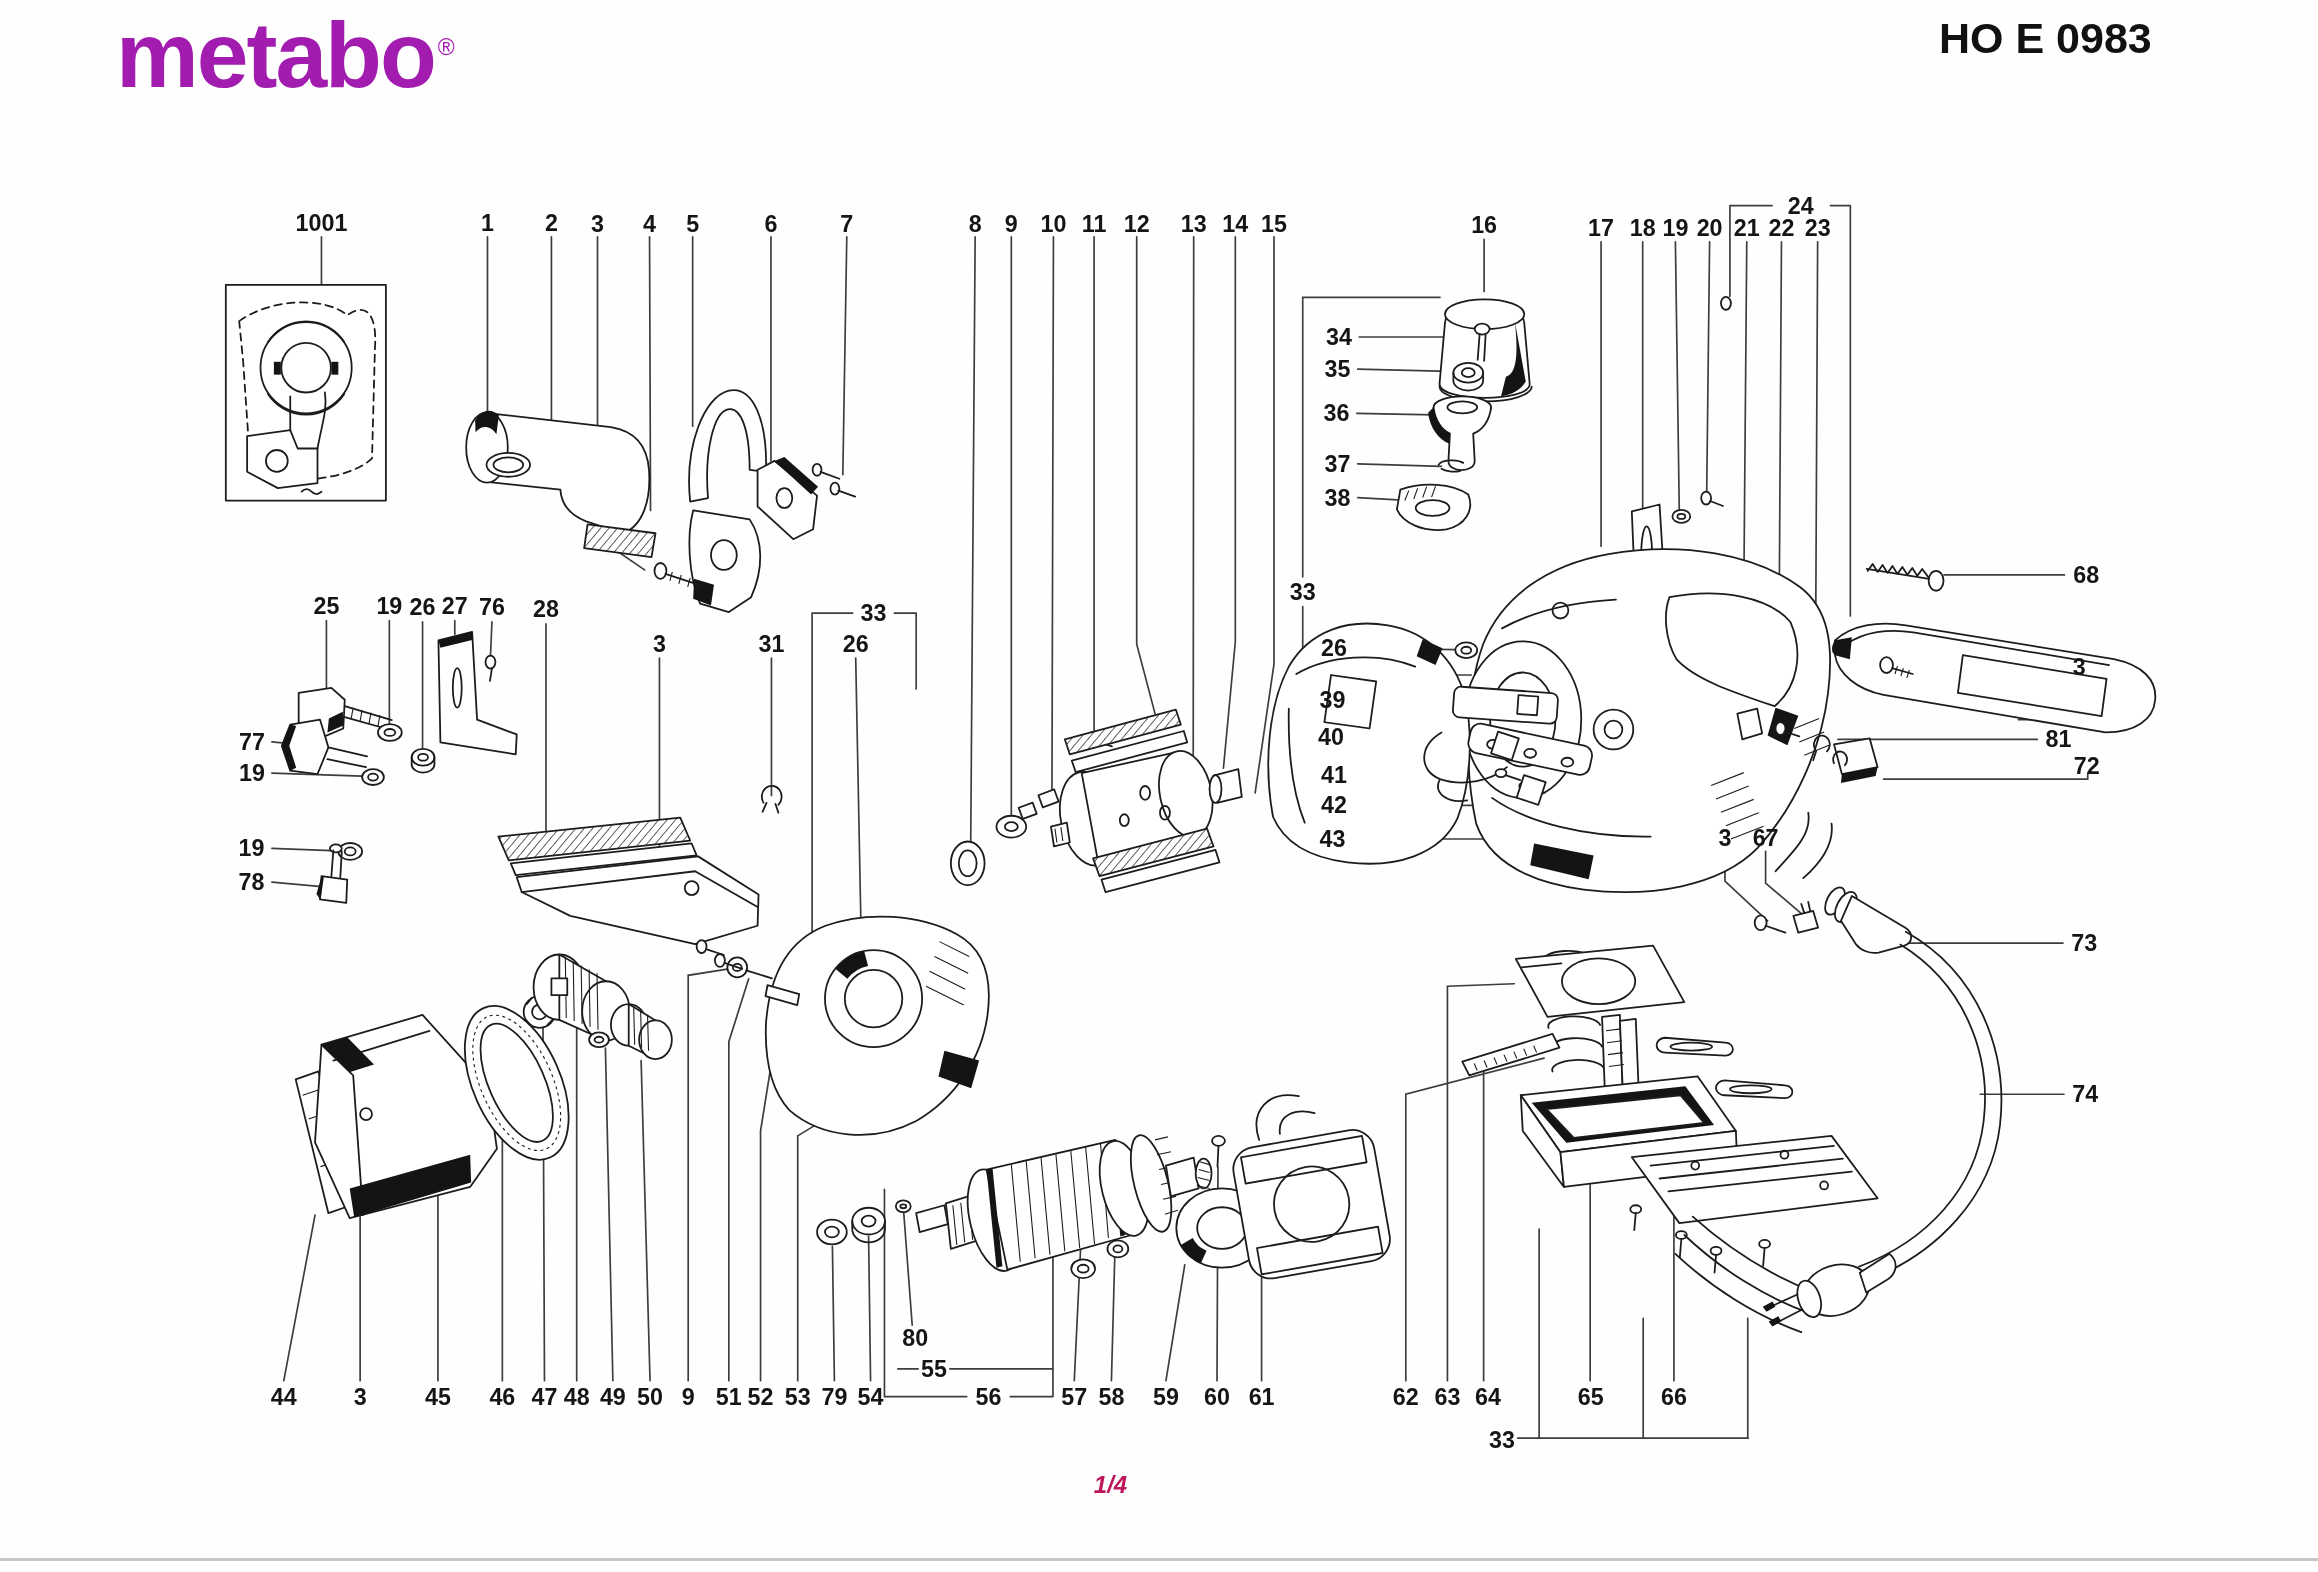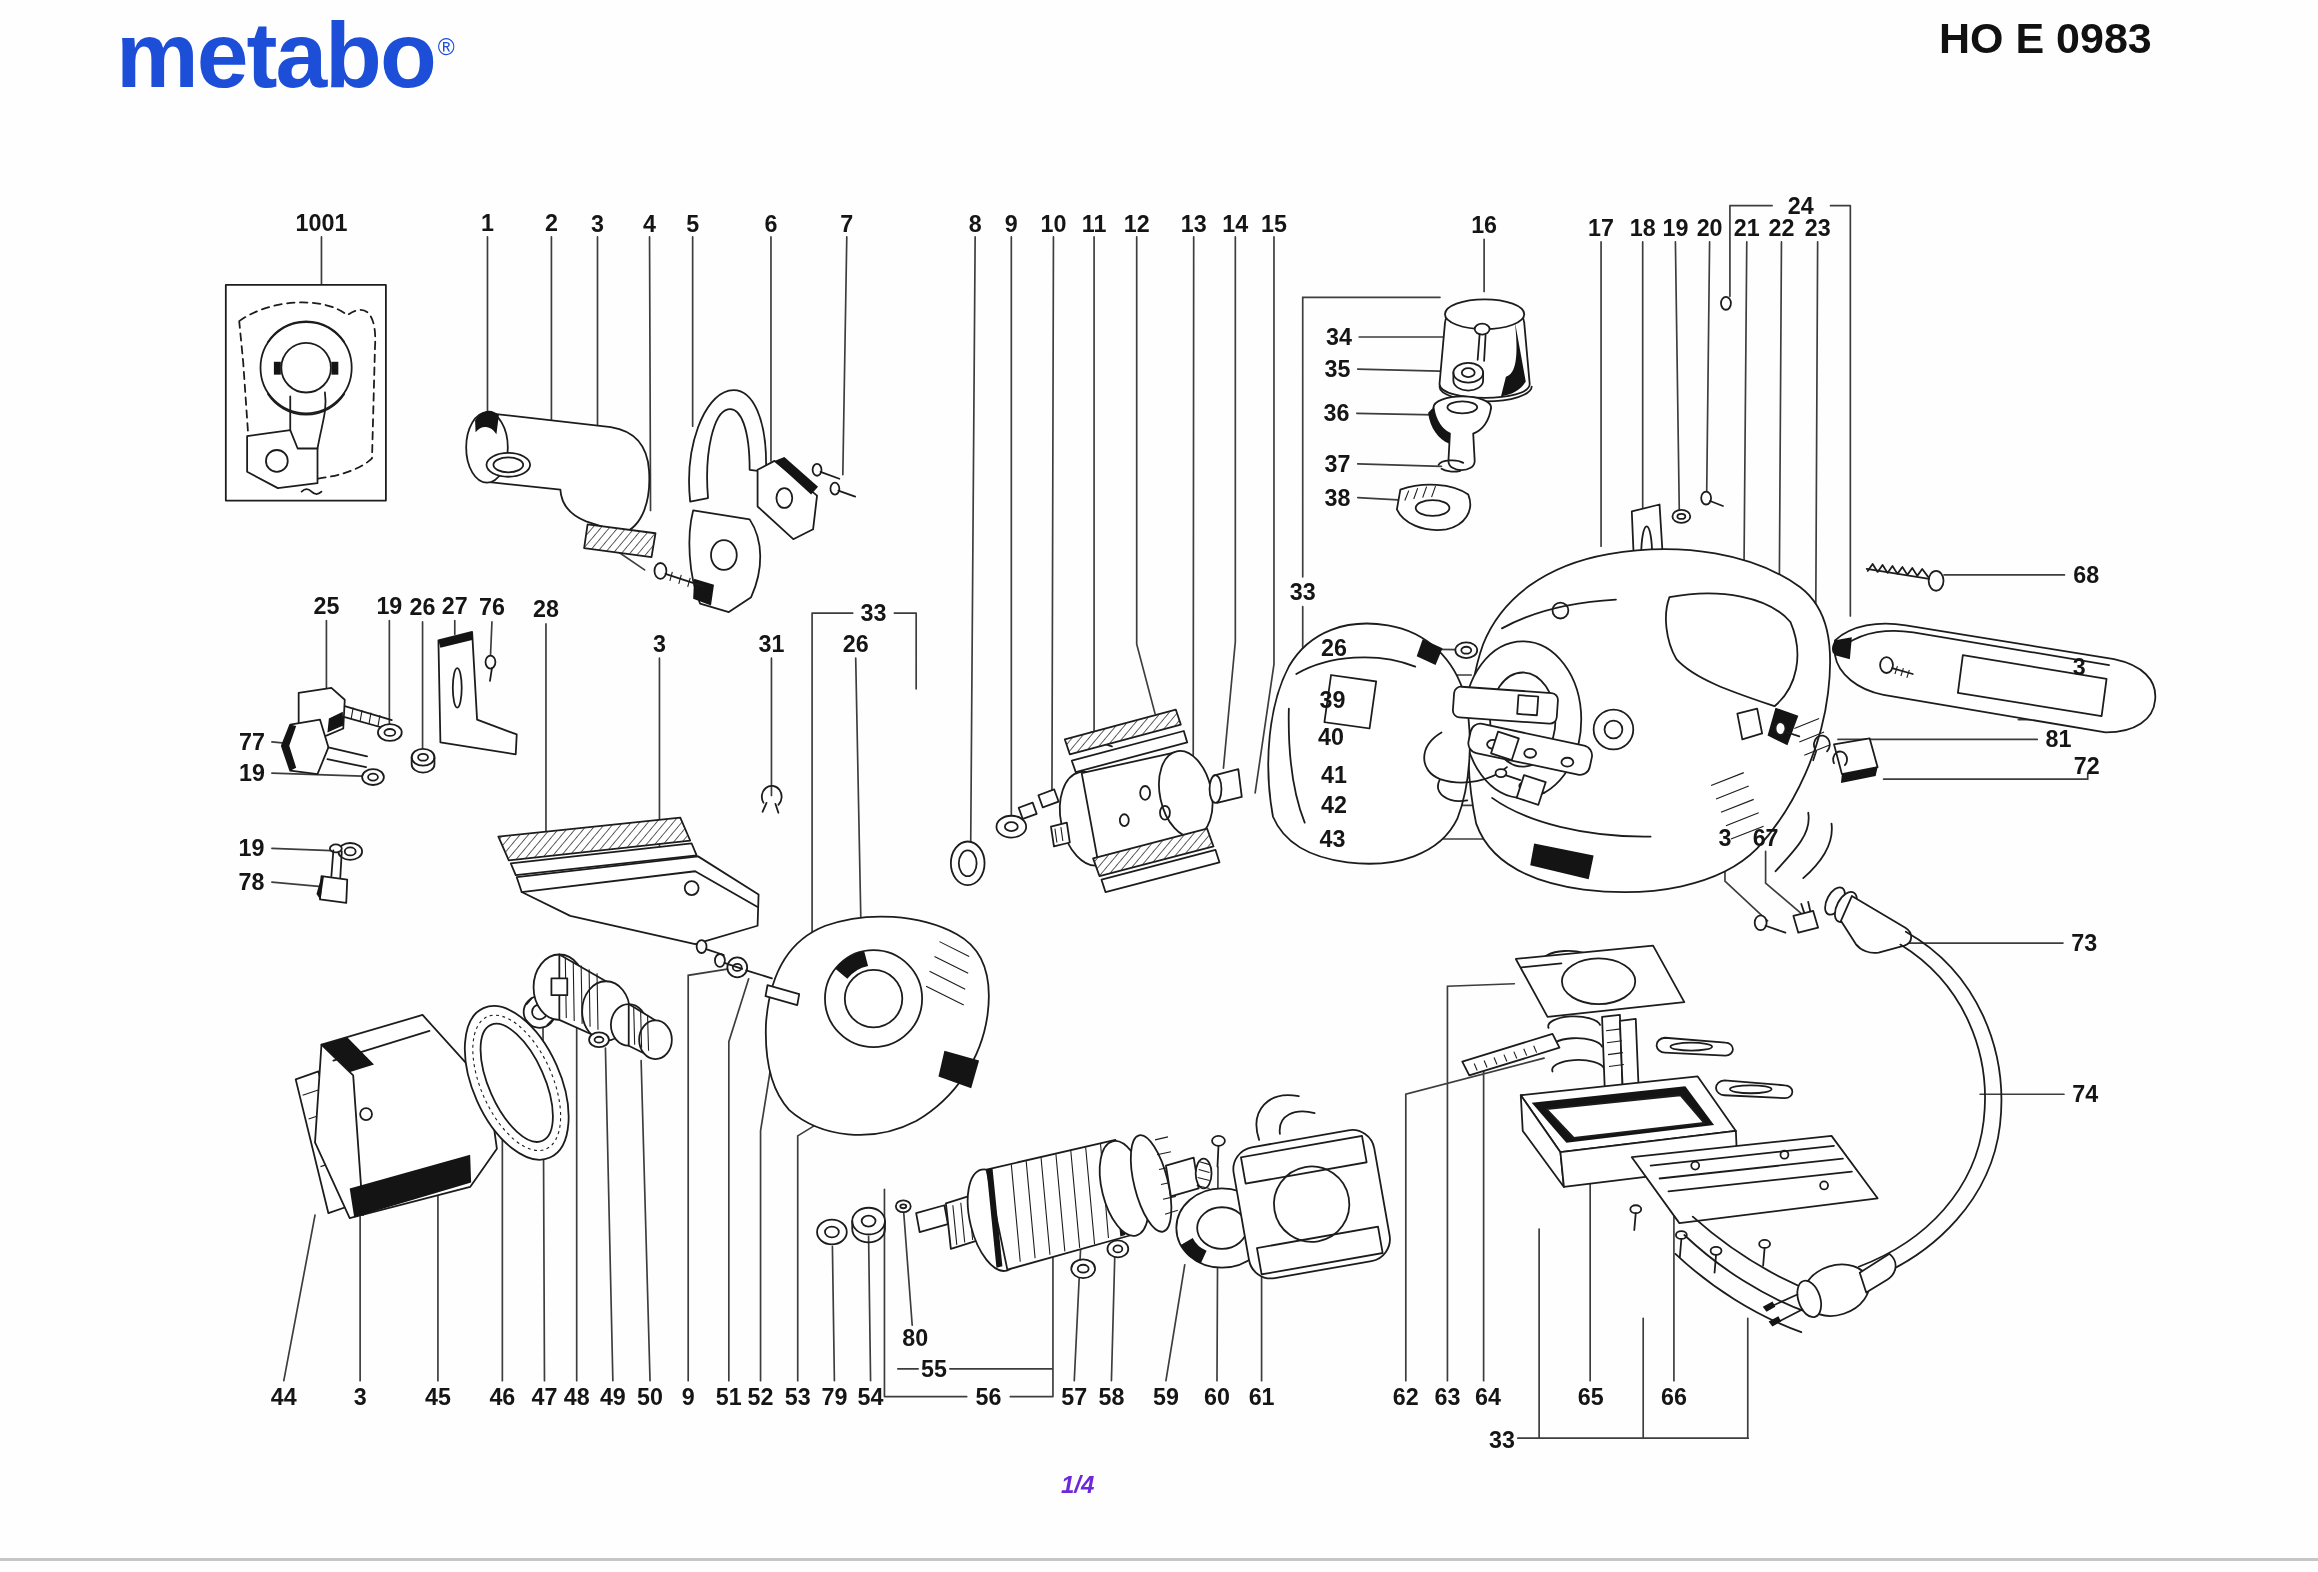--- a/index.html
+++ b/index.html
@@ -2,38 +2,38 @@
 <html style="font-size:8px"><head>
 <meta charset="utf-8">
 <style>
   html,body{margin:0;padding:0;background:#ffffff;}
   #page{position:relative;width:2319px;height:1572px;background:#fefefe;overflow:hidden;
         font-family:"Liberation Sans",sans-serif;}
   #logo{position:absolute;left:116px;top:9px;font-size:93px;font-weight:800;
         letter-spacing:-2px;line-height:1;}
   #logo sup{font-size:23px;font-weight:400;vertical-align:super;margin-left:3px;}
   #doc-number{position:absolute;left:1919px;top:14px;font-size:43px;font-weight:700;color:#111;margin-left:20px;}
-  #page-indicator{position:absolute;left:1061px;top:1471px;width:99px;
-        font-size:24px;font-style:italic;font-weight:700;color:#6d28d9;}
+  #page-indicator{position:absolute;left:1061px;top:1471px;width:99px;text-align:center;
+        font-size:24px;font-style:italic;font-weight:700;color:#be185d;}
   #bottom-rule{position:absolute;left:0;top:1558px;width:2319px;height:3px;background:#c6c6c6;}
   svg{position:absolute;left:0;top:0;}
   .plabel{font-family:"Liberation Sans",sans-serif;font-size:47px;font-weight:700;fill:#151515;
           text-anchor:middle;dominant-baseline:central;}
   .s{stroke:#1c1c1c;stroke-width:3.6;fill:none;stroke-linejoin:round;stroke-linecap:round;}
   .sw{fill:#ffffff;}
   .sb{fill:#141414;stroke:none;}
   .hl{stroke:#1c1c1c;stroke-width:2.2;fill:none;}
   .ld{stroke:#3d3d3d;stroke-width:3.4;fill:none;stroke-linecap:round;}
 </style>
 </head>
 <body>
 
 <div id="page">
 
-  <div id="logo" style="color: #1d4ed8;"><span>metabo</span><sup>®</sup></div>
+  <div id="logo" style="color: #a21caf;"><span>metabo</span><sup>®</sup></div>
 
   <div id="doc-number">HO E 0983</div>
 
   <svg width="2319" height="1572" viewBox="0 0 4678 3172">
     <defs>
       <pattern id="ht" width="13" height="13" patternUnits="userSpaceOnUse" patternTransform="rotate(40)">
         <path d="M0 0 V13" stroke="#2a2a2a" stroke-width="3"></path>
       </pattern>
     </defs>
 

